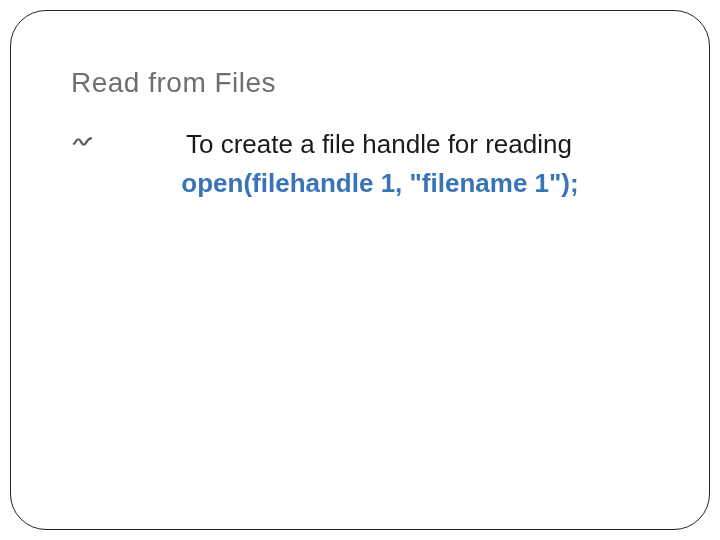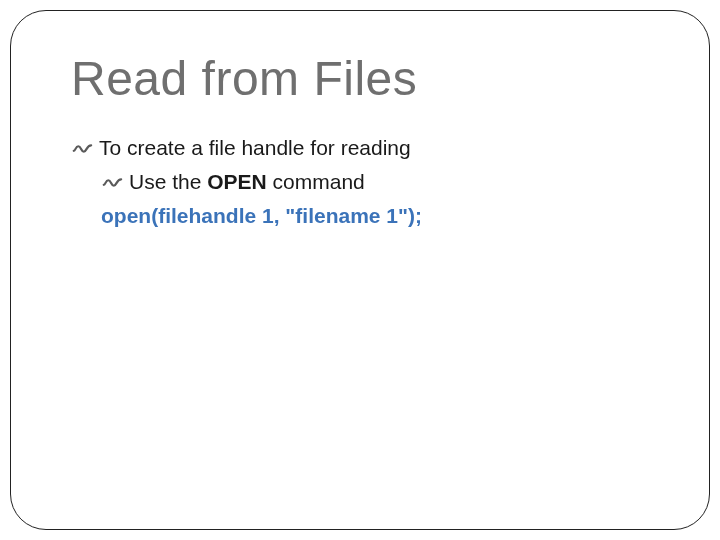--- a/index.html
+++ b/index.html
@@ -15,30 +15,31 @@
     position: absolute;
     top: 10px;
     left: 10px;
     width: 700px;
     height: 520px;
     border: 1.5px solid #222;
     border-radius: 36px;
     padding: 40px 50px 30px 60px;
   }
   .title {
-    font-size: 48px;
+    font-size: 28px;
     color: #6f6f6f;
-    margin: 0 0 28px 0;
+    margin: 16px 0 28px 0;
     font-weight: 400;
     letter-spacing: 0.5px;
   }
   .body {
-    font-size: 21px;
+    font-size: 26px;
     color: #1a1a1a;
     line-height: 1.35;
+    text-align: center;
   }
   .bullet-row {
     display: flex;
     align-items: flex-start;
     margin-bottom: 4px;
   }
   .bullet-row.indent1 {
     margin-left: 30px;
   }
   .bullet-icon {
@@ -80,30 +81,20 @@
 
     <div class="bullet-row">
       <span class="bullet-icon">
         <svg viewBox="0 0 24 24">
             <path d="M3 14 C5 14 5 9 8 9 C11 9 11 15 14 15 C17 15 17 8 22 8" fill="none" stroke="#5a5a5a" stroke-width="2.4" stroke-linecap="round"></path>
           </svg>
       </span>
       <span class="line-text">To create a file handle for reading</span>
     </div>
 
-    <div class="bullet-row indent1">
-      <span class="bullet-icon">
-        <svg viewBox="0 0 24 24">
-            <path d="M3 14 C5 14 5 9 8 9 C11 9 11 15 14 15 C17 15 17 8 22 8" fill="none" stroke="#5a5a5a" stroke-width="2.4" stroke-linecap="round"></path>
-          </svg>
-      </span>
-      <span class="line-text">
-        <span>Use the </span><span class="kw">OPEN</span><span> command</span>
-      </span>
-    </div>
 
 
     <div class="code-line">
       <span class="code">open(filehandle 1, "filename 1");</span>
     </div>
 
   </div>
 </div>
 
 </body></html>

